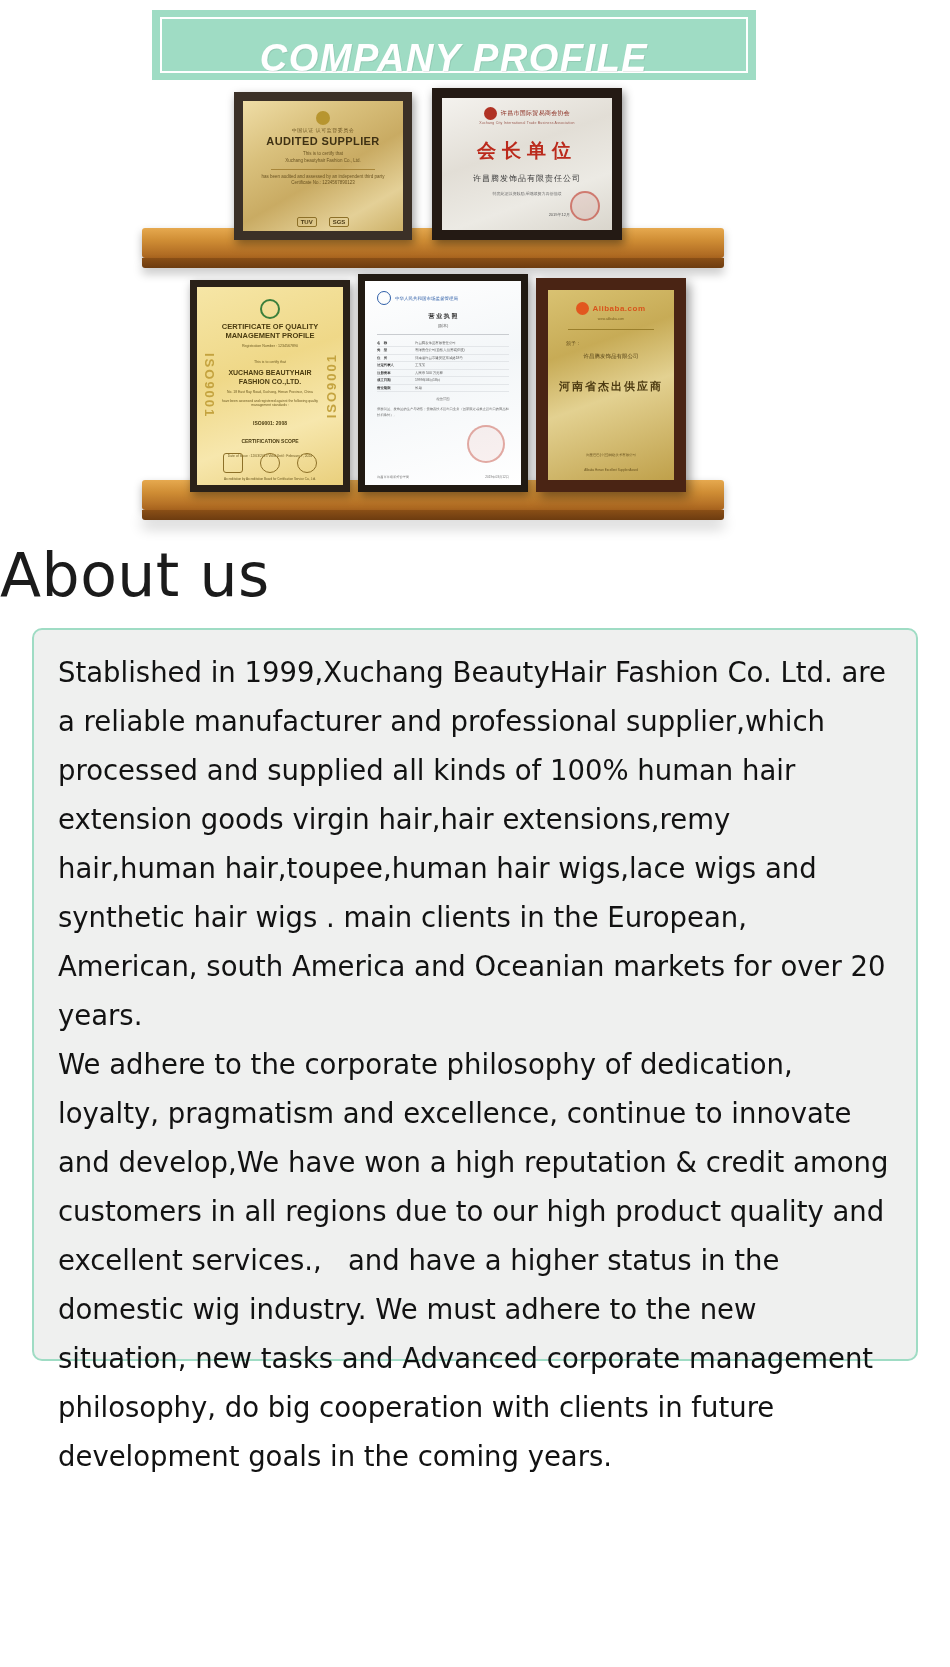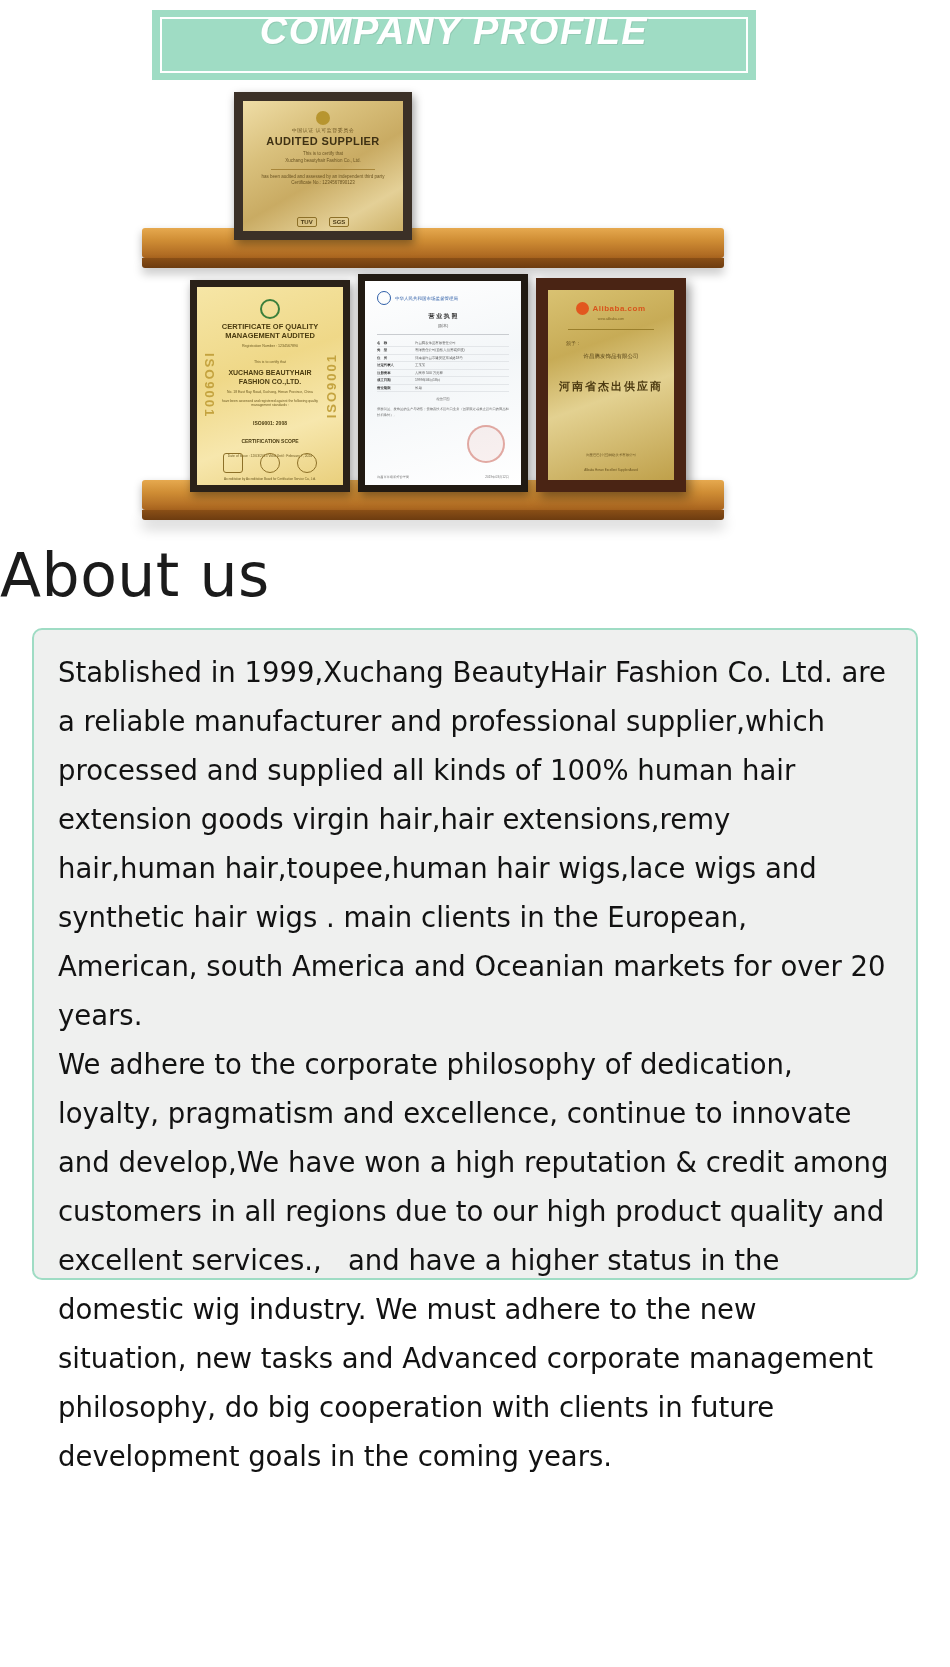--- a/index.html
+++ b/index.html
@@ -18,21 +18,21 @@
   
   .banner {
     position: absolute;
     left: 152px;
     top: 10px;
     width: 604px;
     height: 70px;
     background: #9fdcc4;
     box-sizing: border-box;
     display: flex;
-    align-items: flex-start;
+    align-items: flex-end;
     justify-content: center;
   }
   .banner-inner {
     position: absolute;
     left: 8px;
     top: 7px;
     right: 8px;
     bottom: 7px;
     border: 2px solid #ffffff;
     box-sizing: border-box;
@@ -301,21 +301,21 @@
     color: #1b1b1b;
     letter-spacing: 0.5px;
   }
 
   
   .about-panel {
     position: absolute;
     left: 32px;
     top: 628px;
     width: 886px;
-    height: 652px;
+    height: 733px;
     box-sizing: border-box;
     border: 2px solid #9fdcc4;
     border-radius: 10px;
     background: #eff0ef;
     padding: 18px 24px 10px 24px;
   }
   .about-text {
     font-family: "DejaVu Sans", sans-serif;
     font-size: 27.5px;
     line-height: 49px;
@@ -347,34 +347,48 @@
       <div class="c1-rule"></div>
       <div class="c1-line">has been audited and assessed by an independent third party</div>
       <div class="c1-line">Certificate No.: 1234567890123</div>
       <div class="c1-badges">
         <div class="c1-badge">TUV</div>
         <div class="c1-badge">SGS</div>
       </div>
     </div>
   </div>
 
+  <div class="cert cert2">
+    <div class="paper">
+      <div class="c2-head">
+        <div class="c2-seal"></div>
+        <div class="c2-org">许昌市国际贸易商会协会</div>
+      </div>
+      <div class="c2-sub">Xuchang City International Trade Business Association</div>
+      <div class="c2-big">会长单位</div>
+      <div class="c2-name">许昌腾发饰品有限责任公司</div>
+      <div class="c2-small">特发此证以资鼓励,望继续努力再创佳绩</div>
+      <div class="c2-date">2019年12月</div>
+      <div class="c2-stamp"></div>
+    </div>
+  </div>
 
   <div class="shelf shelf-bottom"></div>
   <div class="shelf-bottom-edge"></div>
 
   <div class="cert cert3">
     <div class="paper">
       <div class="iso-side iso-left">
         <span>ISO9001</span>
       </div>
       <div class="iso-side iso-right">
         <span>ISO9001</span>
       </div>
       <div class="c3-logo"></div>
-      <div class="c3-title">CERTIFICATE OF QUALITY MANAGEMENT AUDITED</div>
+      <div class="c3-title">CERTIFICATE OF QUALITY MANAGEMENT PROFILE</div>
       <div class="c3-reg">Registration Number : 1234567890</div>
       <div class="c3-awarded">This is to certify that</div>
       <div class="c3-company">XUCHANG BEAUTYHAIR FASHION CO.,LTD.</div>
       <div class="c3-addr">No. 18 East Ray Road, Xuchang, Henan Province, China</div>
       <div class="c3-addr">have been assessed and registered against the following quality management standards :</div>
       <div class="c3-scope">ISO9001: 2008</div>
       <div class="c3-scope">CERTIFICATION SCOPE</div>
       <div class="c3-dates">Date of Issue : 12/03/2015    Valid Until : February 7, 2024</div>
       <div class="c3-marks">
         <div class="c3-mark sq"></div>

